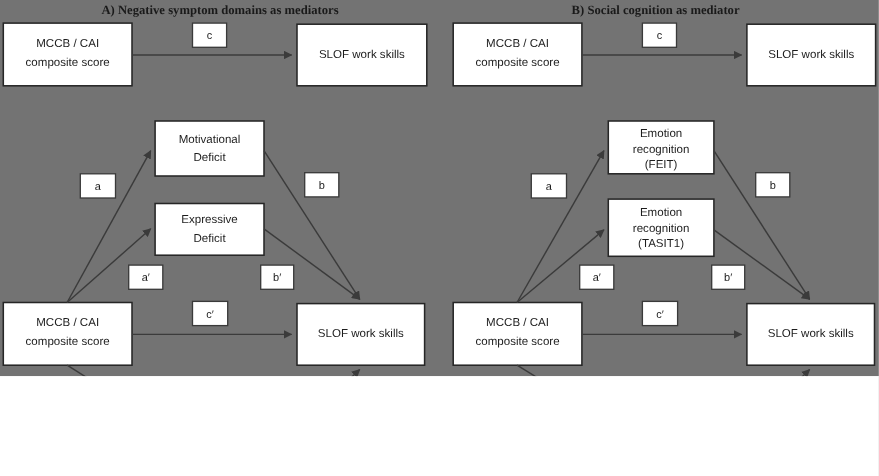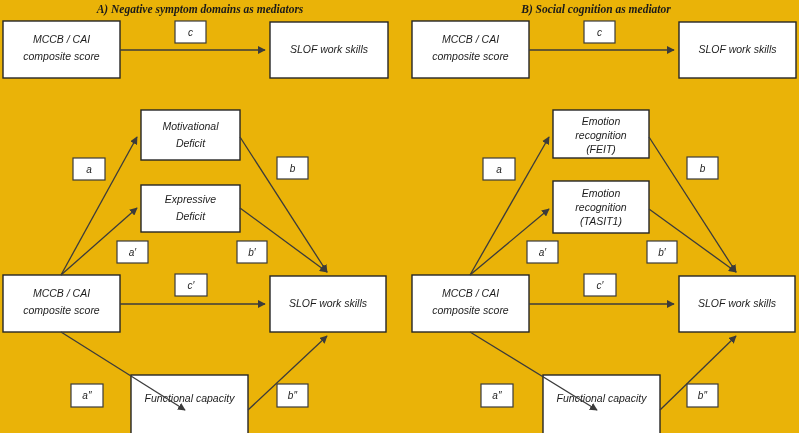--- a/index.html
+++ b/index.html
@@ -6,24 +6,23 @@
     margin: 0;
     padding: 0;
     background: #ffffff;
   }
   body {
     font-family: "Liberation Sans", sans-serif;
   }
   #stage {
     position: relative;
     width: 799px;
-    height: 433px;
-    background: #eab308;
+    height: 342px;
+    background: #737373;
     overflow: hidden;
-    font-style: italic;
   }
   svg.diagram {
     position: absolute;
     left: 0;
     top: 0;
     width: 799px;
     height: 433px;
   }
   .panel-title {
     font-family: "Liberation Serif", serif;

